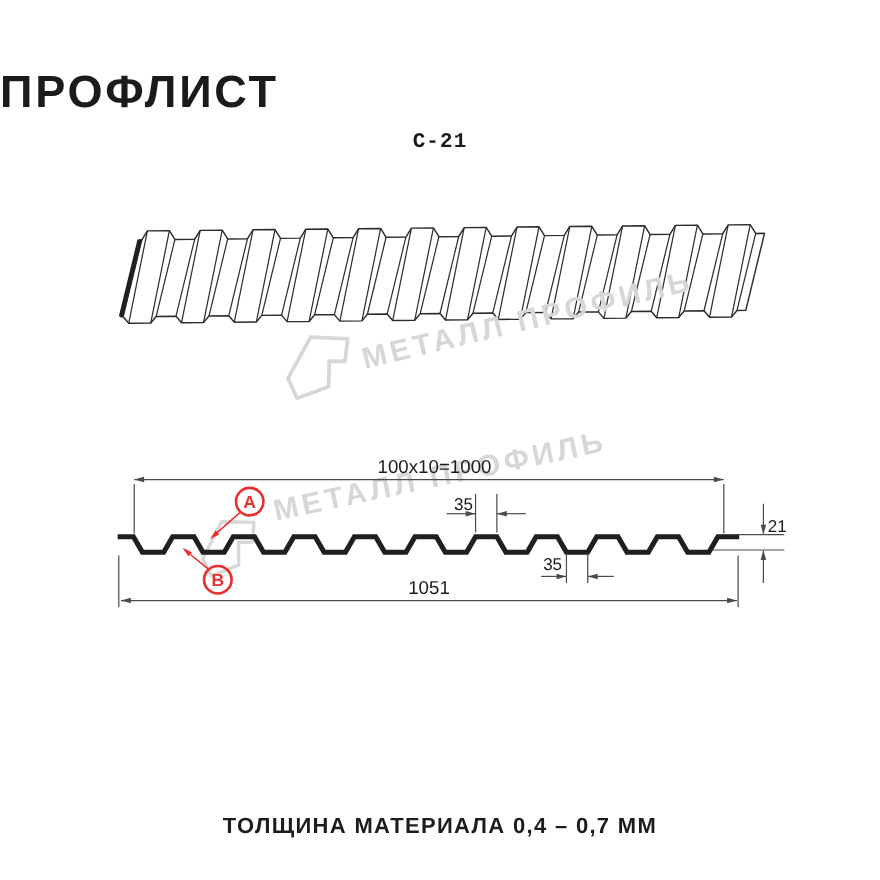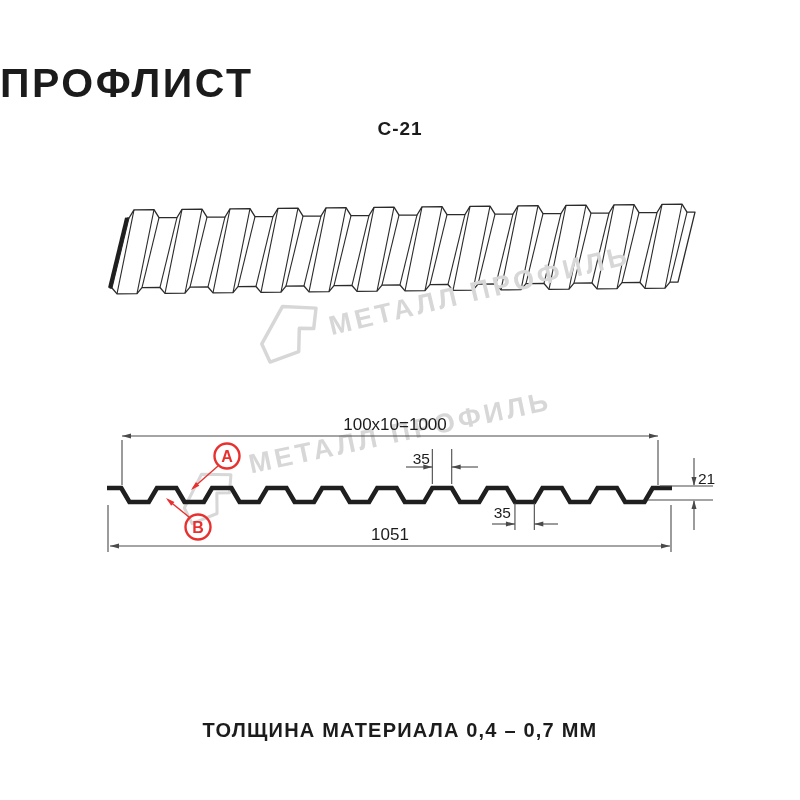--- a/index.html
+++ b/index.html
@@ -6,24 +6,24 @@
   #canvas{
     position:relative;width:800px;height:800px;background:#ffffff;overflow:hidden;
     font-family:"Liberation Sans", sans-serif;
   }
   .title{
     position:absolute;top:60px;left:0;width:800px;text-align:left;
     font-size:41px;font-weight:800;letter-spacing:2.5px;color:#1b1b1b;
   }
   .subtitle{
     position:absolute;top:118px;left:0;width:800px;text-align:center;
-    font-size:19px;font-weight:600;letter-spacing:1px;color:#1b1b1b;
+    font-size:19px;font-weight:600;letter-spacing:1px;color:#1b1b1b;font-family:Liberation Mono, monospace;
   }
   .footer-note{
-    position:absolute;top:719px;left:0;width:800px;text-align:center;
+    position:absolute;top:740px;left:0;width:800px;text-align:center;
     font-size:20px;font-weight:600;letter-spacing:1.2px;color:#1c1c1c;
   }
   .wm-text{
     position:absolute;white-space:nowrap;
     font-size:27px;font-weight:700;letter-spacing:3.5px;color:#d7d7d7;
     transform-origin:0 0;
   }
   #wm1-text{left:326px;top:312px;transform:rotate(-13.5deg);z-index:4;}
   #wm2-text{left:246px;top:450px;transform:rotate(-12deg);z-index:1;}
   .wm-logo{position:absolute;}

